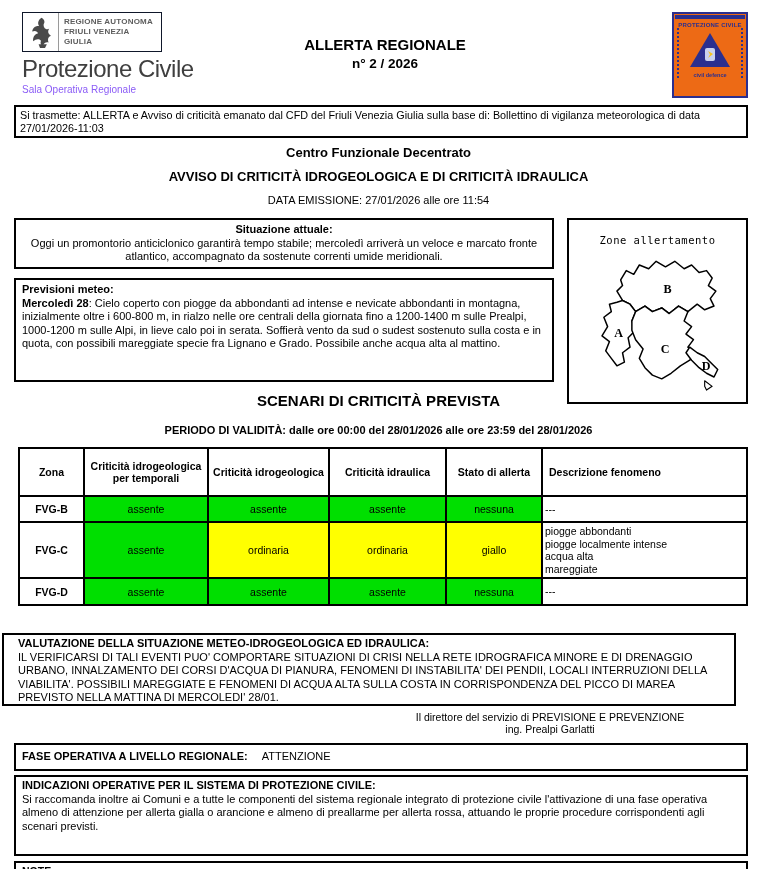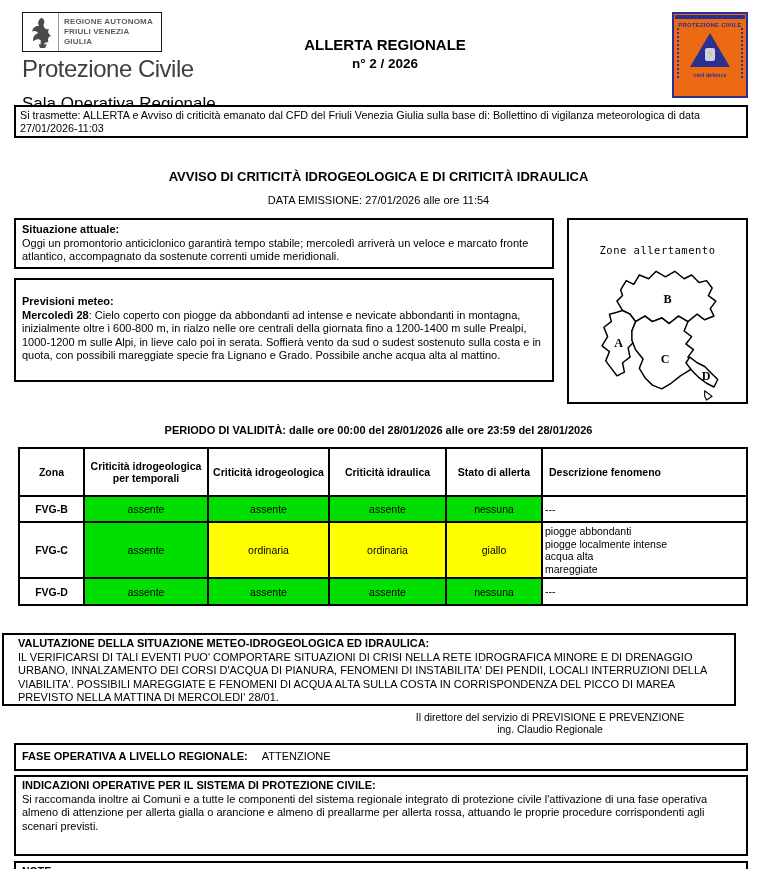--- a/index.html
+++ b/index.html
@@ -5,21 +5,21 @@
   html,body{margin:0;padding:0;background:#fff;}
   .page{position:relative;width:757px;height:869px;background:#fff;overflow:hidden;
         font-family:"Liberation Sans",sans-serif;color:#000;}
 
   
   .logo-wrap{position:absolute;left:22px;top:12px;width:210px;}
   .logo-top{display:flex;border:1px solid #0f172a;width:138px;background:#fff;}
   .eagle-box{width:36px;height:38px;border-right:1px solid #9a9a9a;display:flex;align-items:center;justify-content:center;}
   .region-name{padding:4px 4px 2px 5px;font-size:8px;font-weight:bold;color:#5d5d5d;line-height:10px;letter-spacing:.2px;}
   .org{margin-top:3px;font-size:24px;color:#3f3f3f;letter-spacing:-.5px;}
-  .org-sub{font-size:17px;color:#000000;margin-top:11px;}
+  .org-sub{font-size:10px;color:#8b5cf6;margin-top:1px;}
 
   .doc-title{position:absolute;left:240px;top:36px;width:290px;text-align:center;font-weight:bold;}
   .doc-title .t1{font-size:15px;}
   .doc-title .t2{font-size:13.5px;margin-top:3px;}
 
   .badge{position:absolute;left:672px;top:12px;width:76px;height:86px;background:#ed6a15;
          border:2px solid #2b2f8f;box-sizing:border-box;overflow:hidden;}
   .badge-topbar{height:4px;background:#2b2f8f;margin:1px 1px 0 1px;}
   .badge-title{text-align:center;font-size:6px;font-weight:bold;color:#2b2f8f;margin-top:3px;letter-spacing:.2px;}
   .badge-tri{display:block;margin:3px auto 0 auto;}
@@ -32,25 +32,25 @@
   .box{position:absolute;border:2px solid #000;box-sizing:border-box;background:#fff;}
   .bold{font-weight:bold;}
 
   .transmission{left:14px;top:105px;width:734px;height:33px;padding:2px 4px;font-size:10.8px;line-height:13px;}
 
   .center-line{position:absolute;left:0;width:757px;text-align:center;}
   .cfd{top:145px;font-size:13px;font-weight:bold;}
   .avviso{top:169px;font-size:13px;font-weight:bold;}
   .emission{top:194px;font-size:11px;}
 
-  .situazione{left:14px;top:218px;width:540px;height:51px;padding:3px 6px;font-size:11px;line-height:13.5px;}
-  .previsioni{left:14px;top:278px;width:540px;height:104px;padding:15px 6px;font-size:11px;line-height:13.5px;}
+  .situazione{left:14px;top:218px;width:540px;height:51px;padding:3px 6px;font-size:11px;line-height:13.5px;text-align:center;}
+  .previsioni{left:14px;top:278px;width:540px;height:104px;padding:3px 6px;font-size:11px;line-height:13.5px;}
 
   .mapbox{left:567px;top:218px;width:181px;height:186px;padding:0;}
-  .map-title{text-align:center;font-family:"DejaVu Sans Mono",monospace;font-size:10.5px;margin-top:24px;letter-spacing:.5px;}
+  .map-title{text-align:center;font-family:"DejaVu Sans Mono",monospace;font-size:10.5px;margin-top:14px;letter-spacing:.5px;}
   .map-svg{display:block;margin:0 auto;}
   .zone-letter{font-family:"Liberation Serif",serif;font-weight:bold;font-size:13px;}
 
   .scenari-title{position:absolute;left:0;top:392px;width:757px;text-align:center;font-size:15px;font-weight:bold;}
   .validity{position:absolute;left:0;top:424px;width:757px;text-align:center;font-size:11px;font-weight:bold;}
 
   
   table.alert{position:absolute;left:18px;top:447px;border-collapse:collapse;table-layout:fixed;}
   table.alert th,table.alert td{border:2px solid #000;font-size:10.5px;padding:1px 2px;overflow:hidden;}
   table.alert th{font-weight:bold;text-align:center;}
@@ -107,20 +107,21 @@
     </svg>
     <div class="badge-bottom">civil defence</div>
     <div class="badge-side l"></div>
     <div class="badge-side r"></div>
   </div>
 
   <div class="box transmission">
     <span>Si trasmette: ALLERTA e Avviso di criticità emanato dal CFD del Friuli Venezia Giulia sulla base di:  Bollettino di vigilanza meteorologica di data 27/01/2026-11:03</span>
   </div>
 
+  <div class="center-line cfd">Centro Funzionale Decentrato</div>
   <div class="center-line avviso">AVVISO DI CRITICITÀ IDROGEOLOGICA E DI CRITICITÀ IDRAULICA</div>
   <div class="center-line emission">DATA EMISSIONE: 27/01/2026 alle ore 11:54</div>
 
   <div class="box situazione">
     <div class="bold">Situazione attuale:</div>
     <div>Oggi un promontorio anticiclonico garantirà tempo stabile; mercoledì arriverà un veloce e marcato fronte atlantico, accompagnato da sostenute correnti umide meridionali.</div>
   </div>
 
   <div class="box previsioni">
     <div class="bold">Previsioni meteo:</div>
@@ -137,20 +138,21 @@
         <path d="M124,108 L132,114 L140,118 L148,126 L154,132 L150,140 L142,136 L134,130 L126,122 L120,114 Z"></path>
         <path d="M140,144 l8,6 l-6,4 l-2,-4 Z" stroke-width="1.2"></path>
       </g>
       <text class="zone-letter" x="96" y="50">B</text>
       <text class="zone-letter" x="43" y="97">A</text>
       <text class="zone-letter" x="93" y="114">C</text>
       <text class="zone-letter" x="137" y="133">D</text>
     </svg>
   </div>
 
+  <div class="scenari-title">SCENARI DI CRITICITÀ PREVISTA</div>
   <div class="validity">PERIODO DI VALIDITÀ: dalle ore 00:00 del 28/01/2026 alle ore 23:59 del 28/01/2026</div>
 
   <table class="alert">
     <colgroup>
       <col style="width:65px">
         <col style="width:124px">
         <col style="width:121px">
       <col style="width:117px">
         <col style="width:96px">
         <col style="width:205px">
@@ -194,21 +196,21 @@
   </tbody>
     </table>
 
   <div class="box valutazione">
     <div class="bold">VALUTAZIONE DELLA SITUAZIONE METEO-IDROGEOLOGICA ED IDRAULICA:</div>
     <div>IL VERIFICARSI DI TALI EVENTI PUO' COMPORTARE SITUAZIONI DI CRISI NELLA RETE IDROGRAFICA MINORE E DI DRENAGGIO URBANO, INNALZAMENTO DEI CORSI D'ACQUA DI PIANURA, FENOMENI DI INSTABILITA' DEI PENDII, LOCALI INTERRUZIONI DELLA VIABILITA'. POSSIBILI MAREGGIATE E FENOMENI DI ACQUA ALTA SULLA COSTA IN CORRISPONDENZA DEL PICCO DI MAREA PREVISTO NELLA MATTINA DI MERCOLEDI' 28/01.</div>
   </div>
 
   <div class="signature">
     <div>Il direttore del servizio di PREVISIONE E PREVENZIONE</div>
-    <div>ing. Claudio Regionale</div>
+    <div>ing. Prealpi Garlatti</div>
   </div>
 
   <div class="box fase">
     <span class="bold">FASE OPERATIVA A LIVELLO REGIONALE:</span><span class="value">ATTENZIONE</span>
   </div>
 
   <div class="box indicazioni">
     <div class="bold">INDICAZIONI OPERATIVE PER IL SISTEMA DI PROTEZIONE CIVILE:</div>
     <div>Si raccomanda inoltre ai Comuni e a tutte le componenti del sistema regionale integrato di protezione civile l'attivazione di una fase operativa almeno di attenzione per allerta gialla o arancione e almeno di preallarme per allerta rossa, attuando le proprie procedure corrispondenti agli scenari previsti.</div>
   </div>

